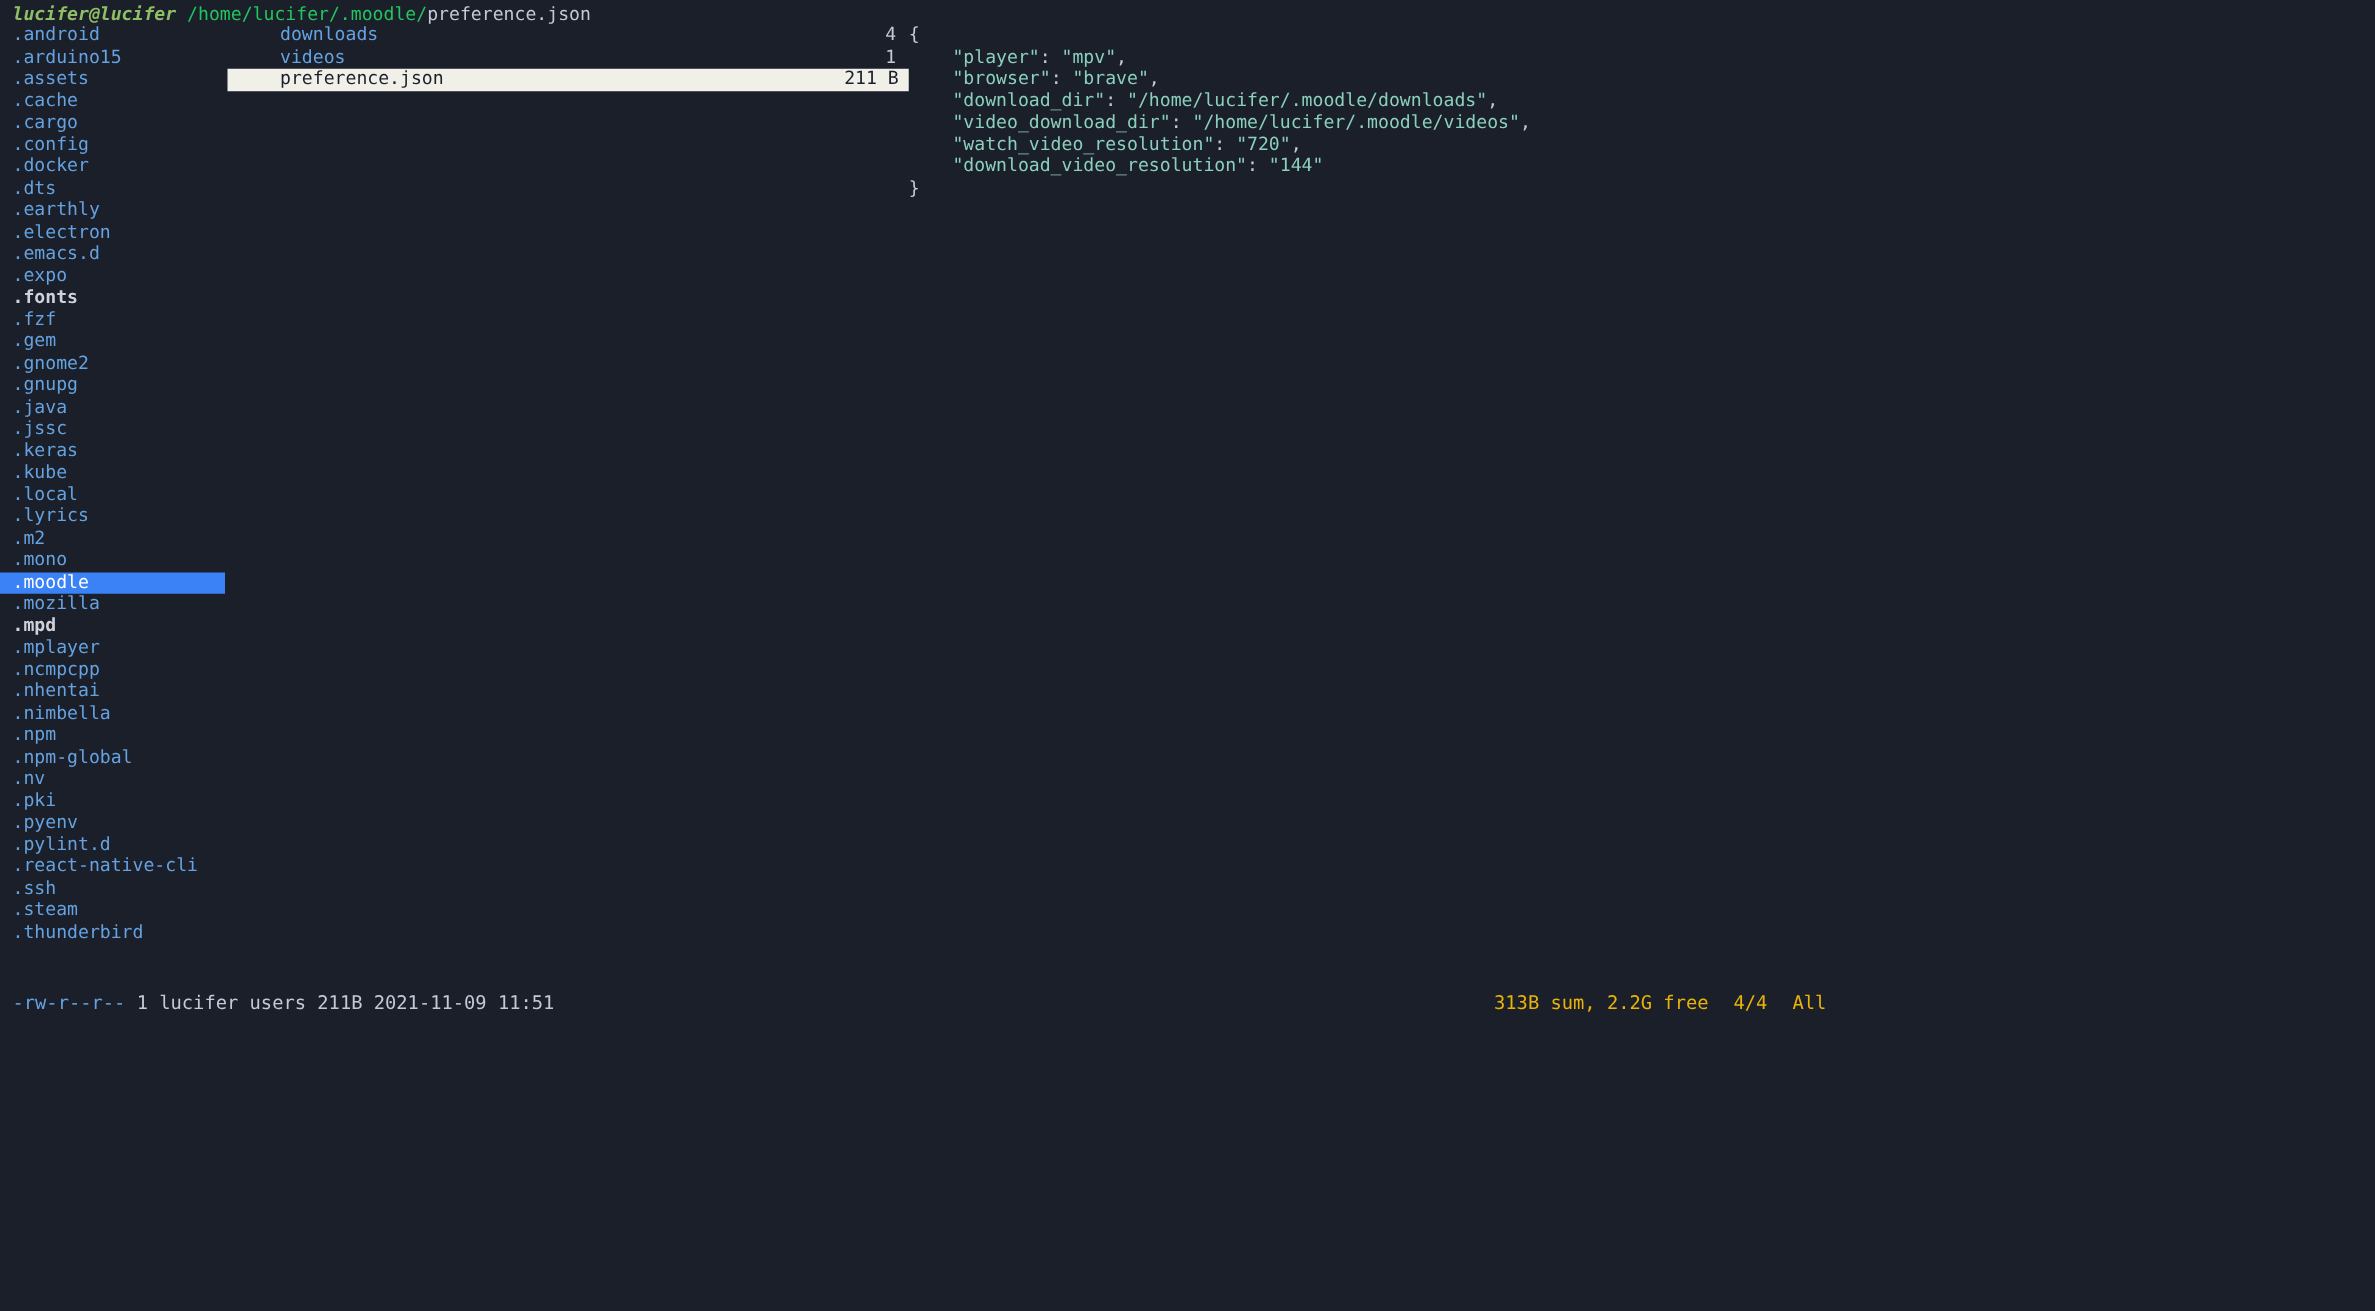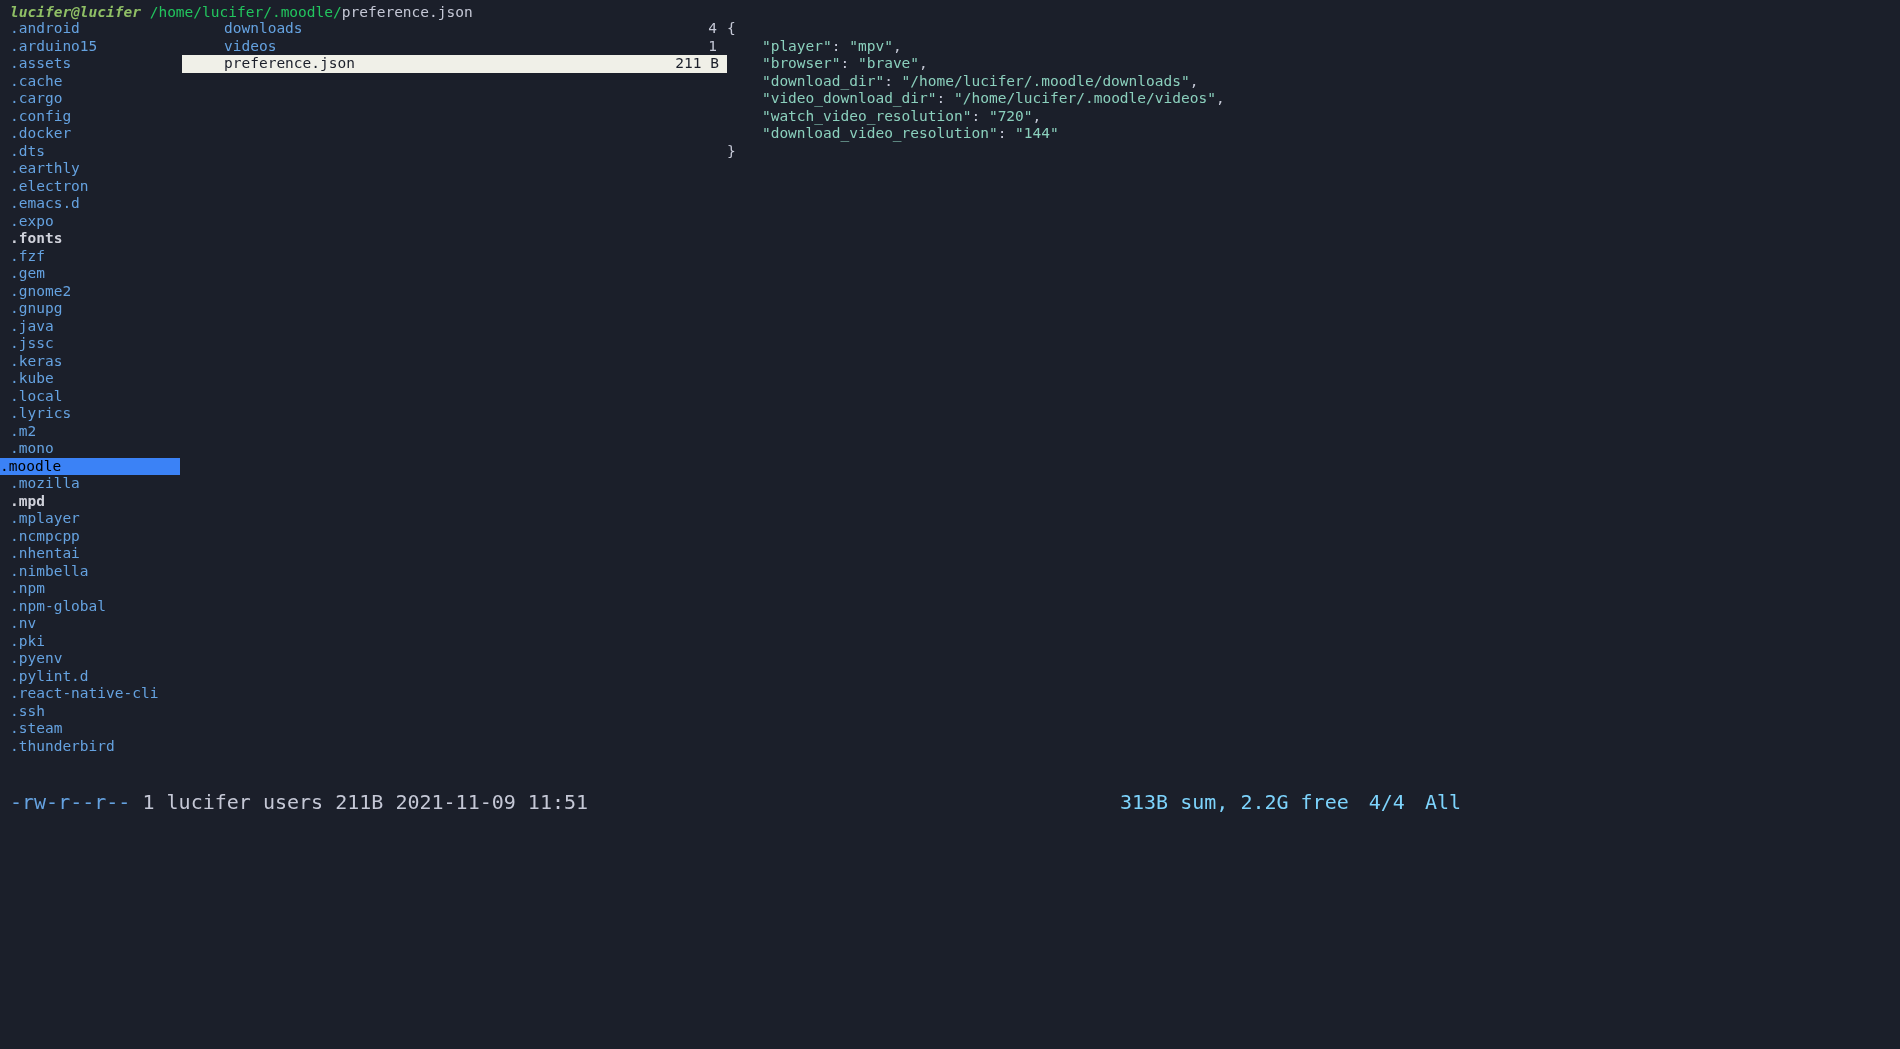--- a/index.html
+++ b/index.html
@@ -45,22 +45,23 @@
       padding-left: 10px;
       display: flex;
     }
     .col3-content {
       flex: 1;
     }
     .dir-entry { color: #65a2e0; cursor: pointer; }
     .dir-entry.bold { font-weight: bold; color: #d0d2db; }
     .dir-entry.selected {
       background: #3b82f6;
-      color: #000000;
+      color: #ffffff;
       margin-left: -10px;
+      padding-left: 10px;
       width: 180px;
     }
     .file-row {
       display: flex;
       justify-content: space-between;
     }
     .file-row .name { color: #c5c8d6; margin-left: 32px; }
     .file-row .name.dir { color: #65a2e0; }
     .file-row .size { color: #c5c8d6; }
     .file-row.selected {
@@ -79,25 +80,25 @@
     .json-brace { color: #c5c8d6; }
     .footer {
       position: absolute;
       bottom: 0;
       left: 0;
       right: 0;
       height: 20px;
       padding: 1px 10px;
       display: flex;
       justify-content: space-between;
-      font-size: 20px;
+      font-size: 15px;
     }
     .footer-left { color: #c5c8d6; }
     .footer-mode { color: #65a2e0; }
-    .footer-right { color: #7dd3fc; }
+    .footer-right { color: #eab308; }
     .gap { display: inline-block; width: 20px; }
   </style>
 </head>
 <body>
 
 <div class="header">
   <span class="header-user">lucifer@lucifer</span><span class="header-path"> /home/lucifer/.moodle/</span><span class="header-file">preference.json</span>
 </div>
 
 <div class="main">

